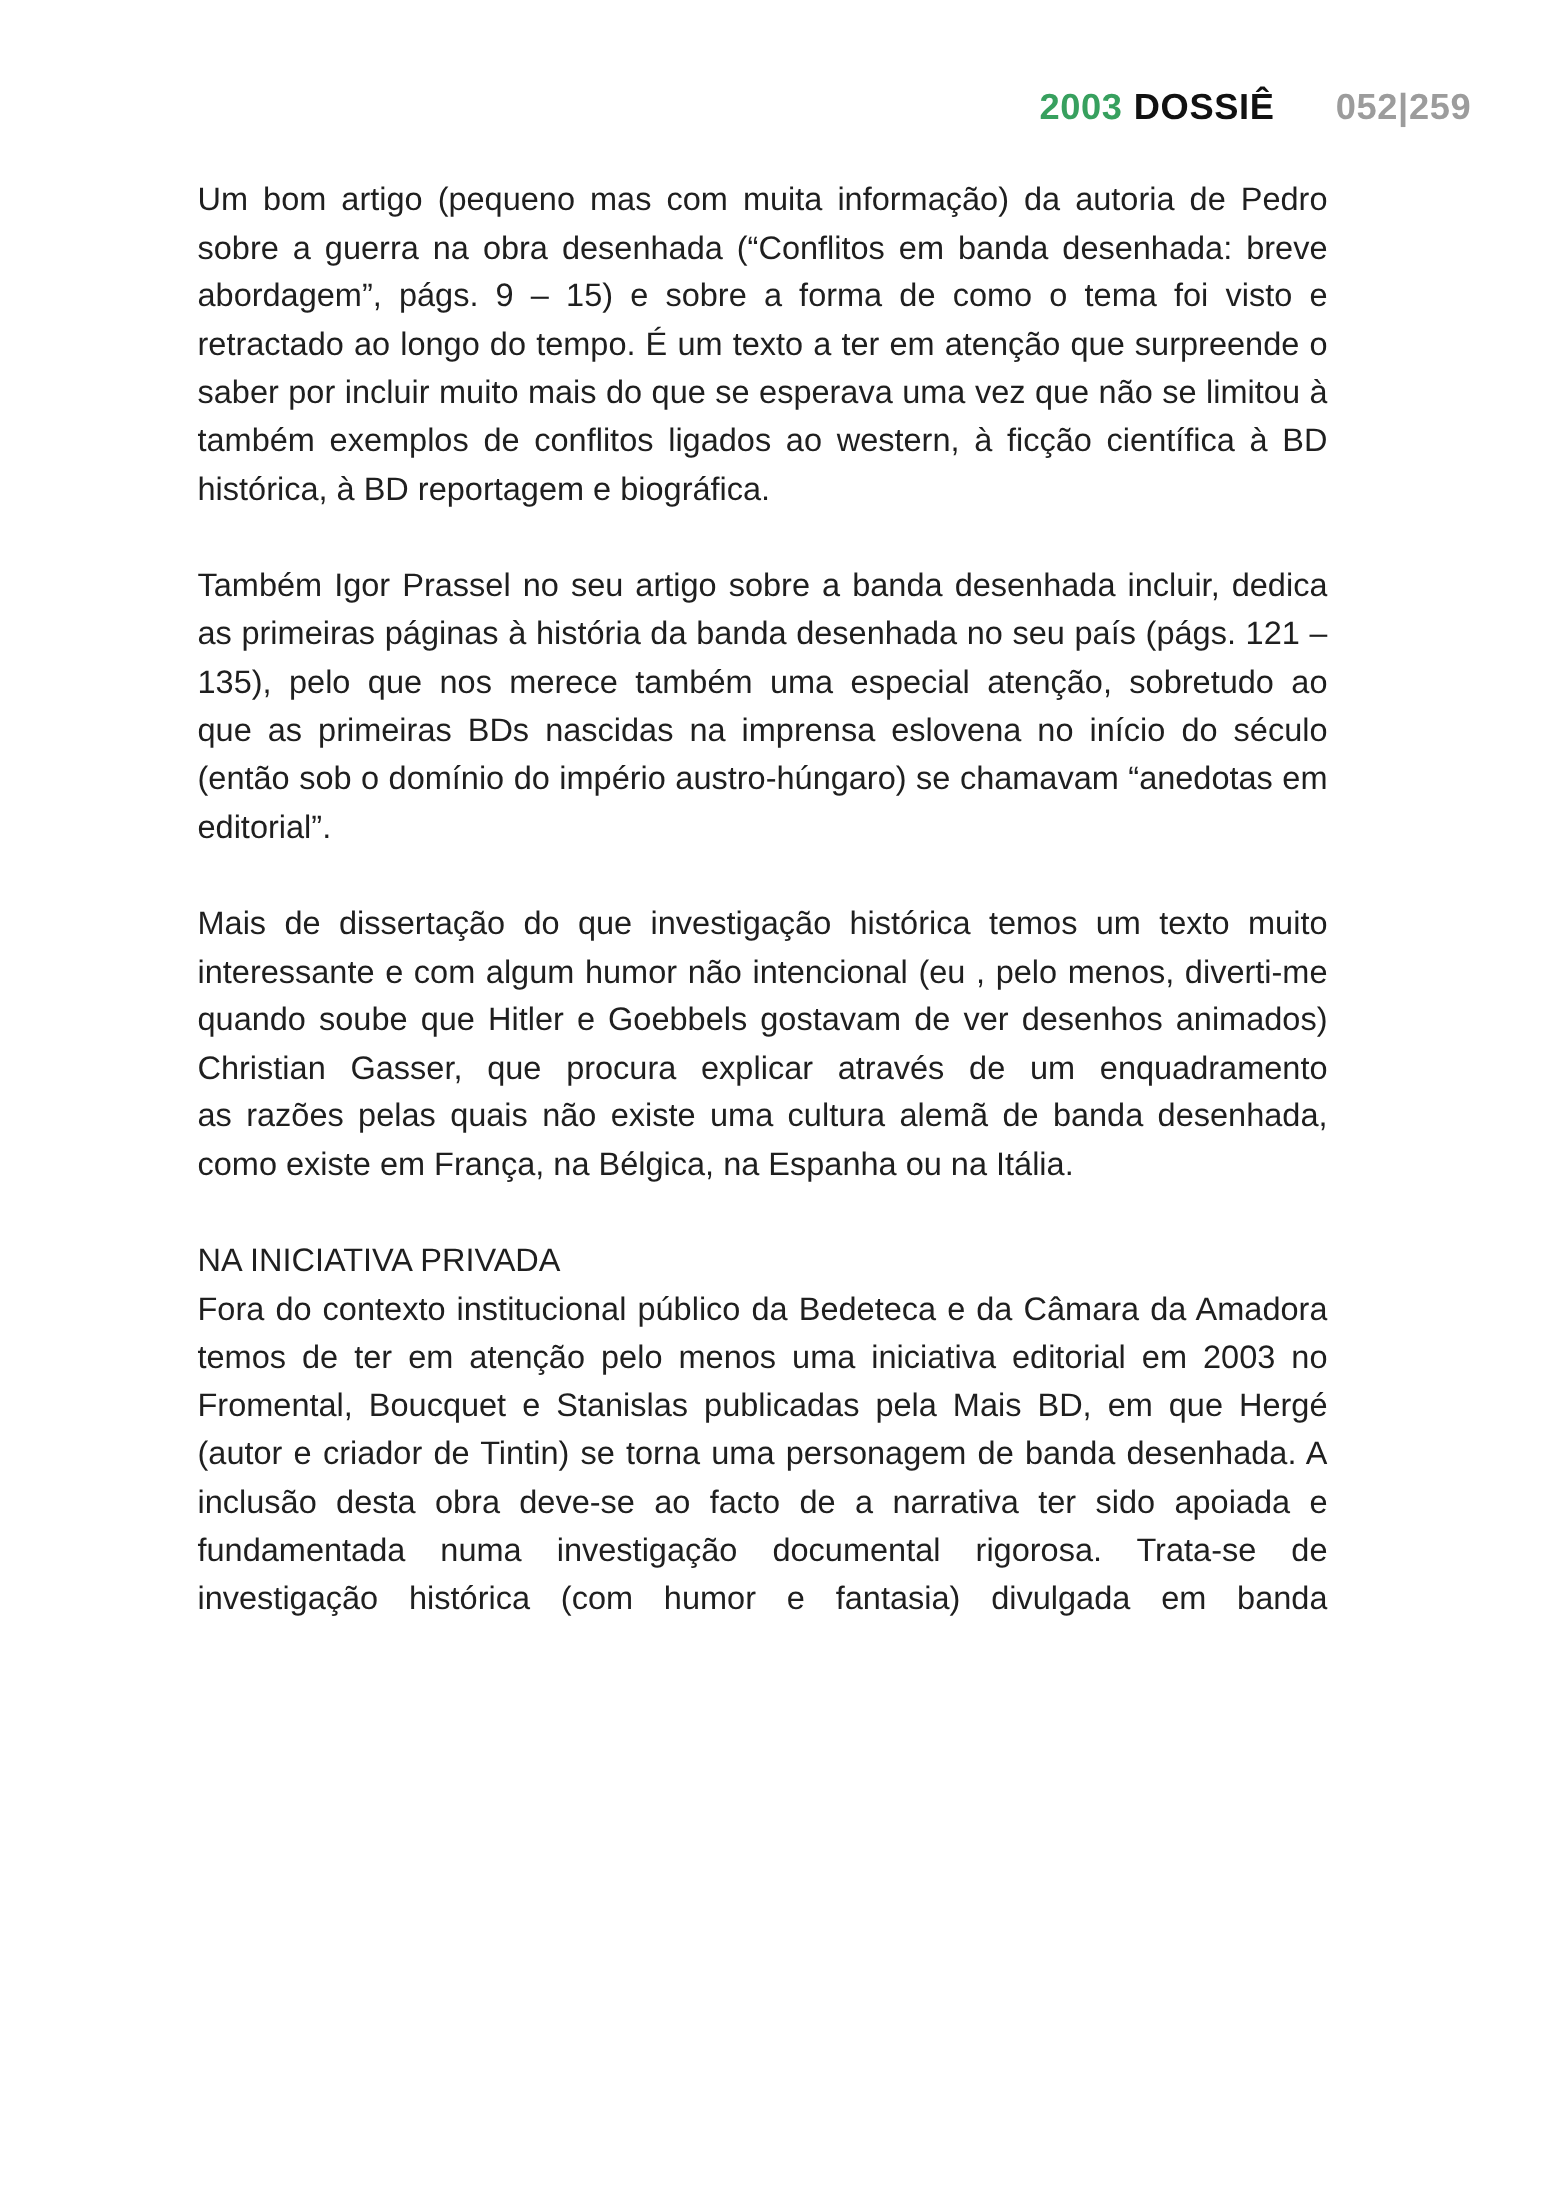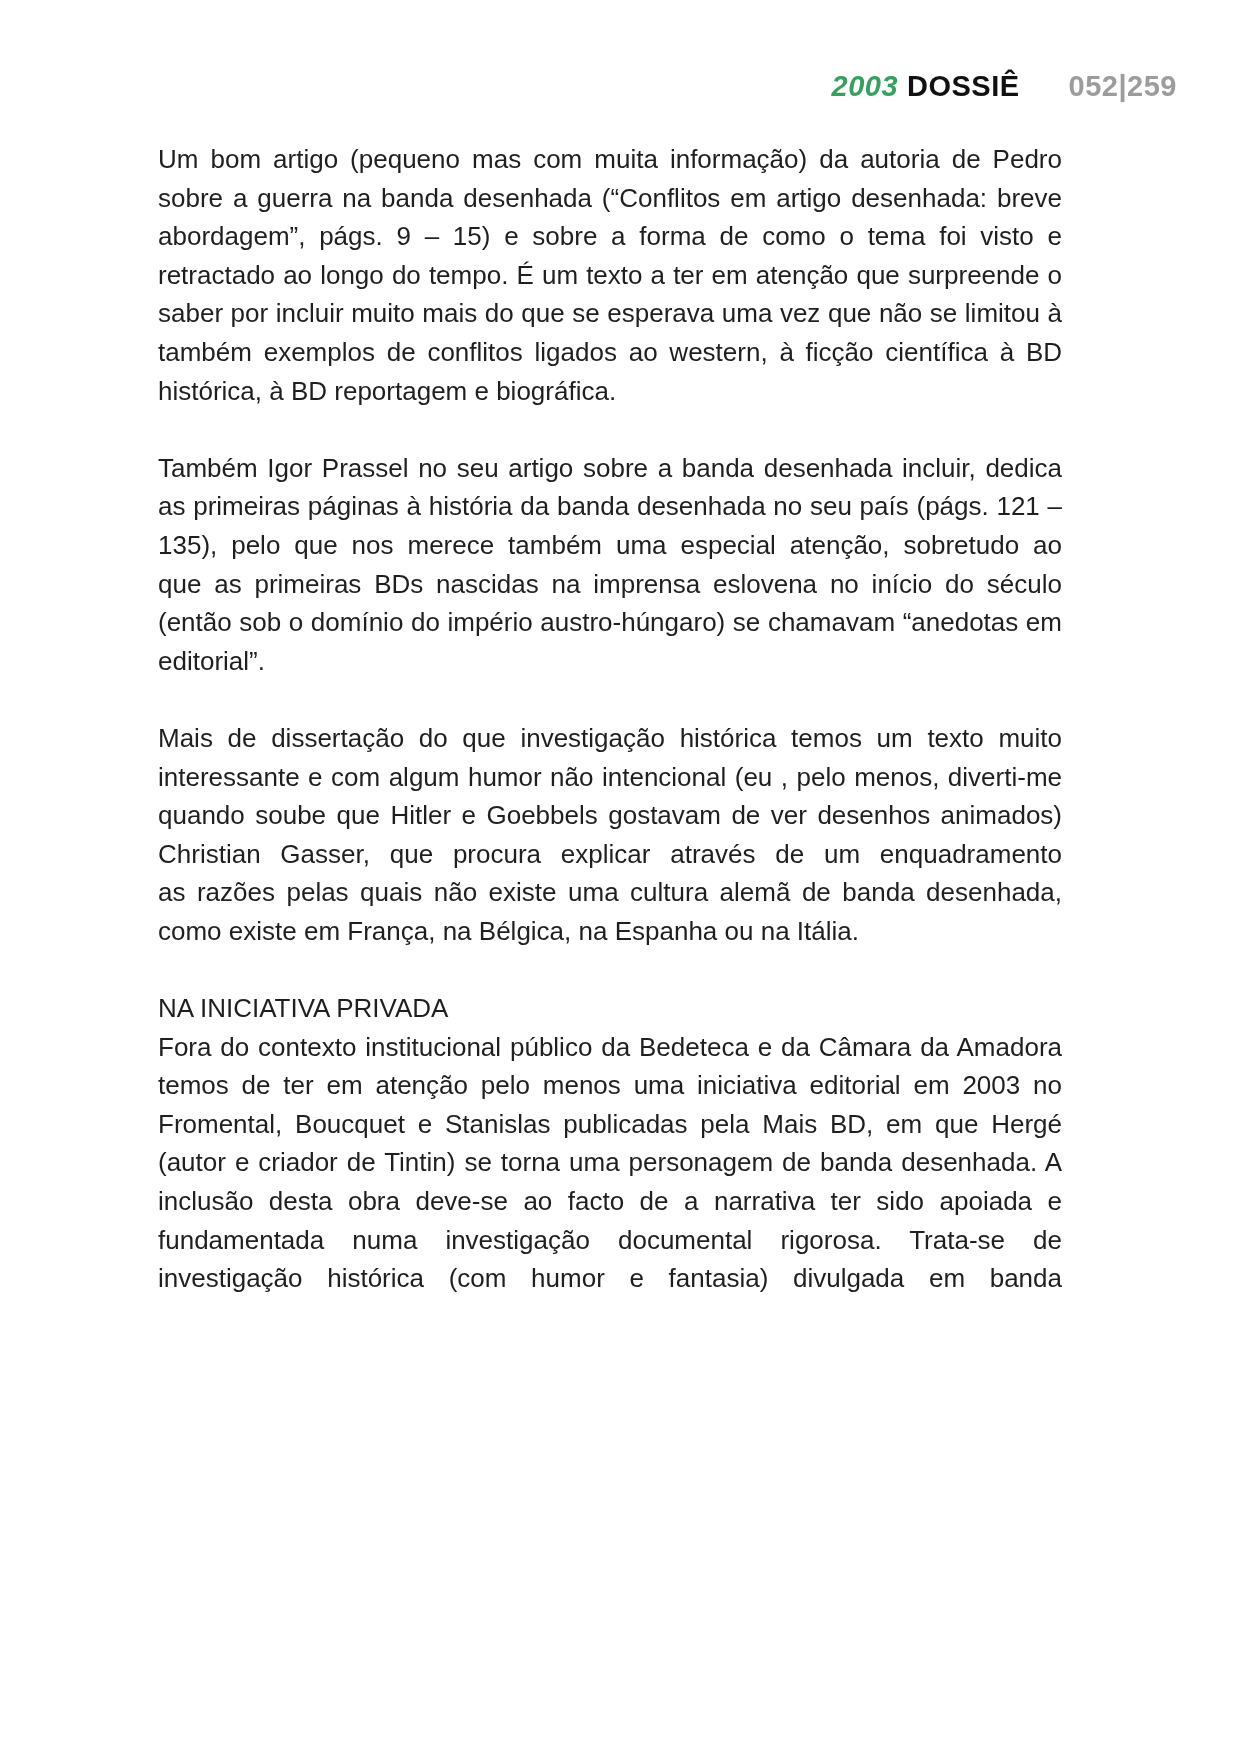--- a/index.html
+++ b/index.html
@@ -16,21 +16,21 @@
   }
   .running-header {
     position: absolute;
     top: 69px; right: 65px;
     font-size: 29px;
     font-weight: bold;
     line-height: 34px;
     letter-spacing: 0.5px;
     white-space: nowrap;
   }
-  .running-header .year   { color: var(--green, #37a05e); margin-right: 9px; font-style: italic; }
+  .running-header .year   { color: var(--green, #37a05e); margin-right: 9px; }
   .running-header .title  { color: var(--ink-strong, #111111); margin-right: 9px; }
   .running-header .pages  { color: var(--gray, #9c9c9c); margin-left: 40px; }
   .content {
     position: absolute;
     left: 158px; top: 140px;
     width: 904px;
     font-size: 26px;
     line-height: 38.6px;
     color: var(--ink, #1f1f1f);
   }
@@ -51,21 +51,21 @@
 <div class="page">
 
   <div class="running-header">
     <span class="year">2003</span><span class="title">DOSSIÊ</span><span class="pages">052|259</span>
   </div>
 
   <div class="content">
 
   <div class="block para">
         <div class="line just">Um bom artigo (pequeno mas com muita informação) da autoria de Pedro Cleto</div>
-        <div class="line just">sobre a guerra na banda desenhada (“Conflitos em artigo desenhada: breve</div>
+        <div class="line just">sobre a guerra na obra desenhada (“Conflitos em banda desenhada: breve</div>
         <div class="line just">abordagem”, págs. 9 – 15) e sobre a forma de como o tema foi visto e</div>
         <div class="line just">retractado ao longo do tempo. É um texto a ter em atenção que surpreende o</div>
         <div class="line just">saber por incluir muito mais do que se esperava uma vez que não se limitou à</div>
         <div class="line just">também exemplos de conflitos ligados ao western, à ficção científica à BD</div>
         <div class="line">histórica, à BD reportagem e biográfica.</div>
       </div>
       <div class="block para gap">
         <div class="line just">Também Igor Prassel no seu artigo sobre a banda desenhada incluir, dedica</div>
         <div class="line just">as primeiras páginas à história da banda desenhada no seu país (págs. 121 –</div>
         <div class="line just">135), pelo que nos merece também uma especial atenção, sobretudo ao saber</div>

